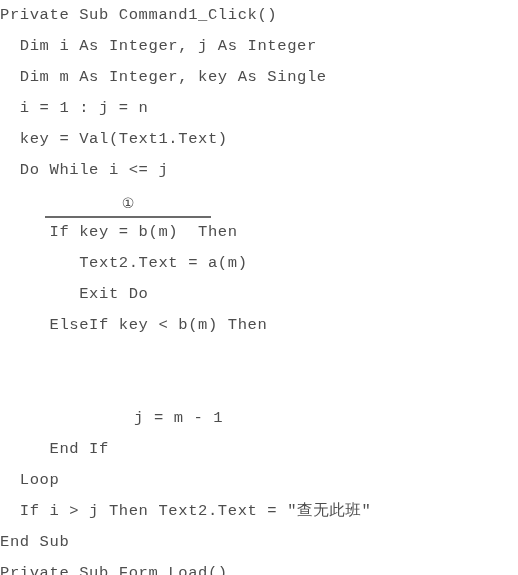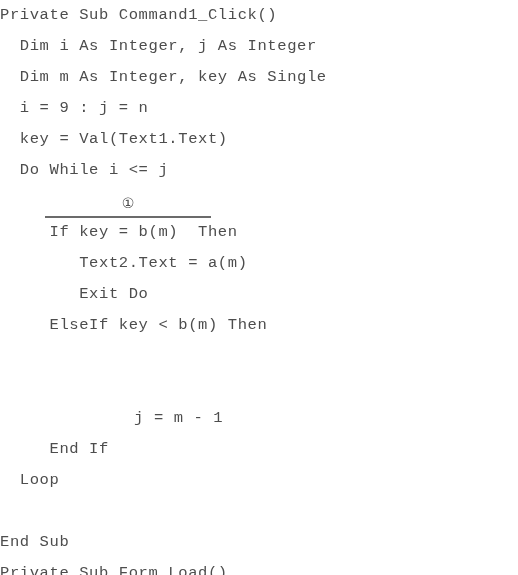--- a/index.html
+++ b/index.html
@@ -61,32 +61,33 @@
   }
 </style>
 </head>
 <body>
 
 <div id="code-listing">
 
   <div class="code-line" style="top:0px">Private Sub Command1_Click()</div>
   <div class="code-line" style="top:31px">  Dim i As Integer, j As Integer</div>
   <div class="code-line" style="top:62px">  Dim m As Integer, key As Single</div>
-  <div class="code-line" style="top:93px">  i = 9 : j = n</div>
+  <div class="code-line" style="top:93px">  i = 1 : j = n</div>
   <div class="code-line" style="top:124px">  key = Val(Text1.Text)</div>
   <div class="code-line" style="top:155px">  Do While i &lt;= j</div>
 
   <div id="blank-slot" style="top: 194px; width: 166px;">
     <div id="blank-marker">①</div>
     <div id="blank-rule" style="width: 166px;"></div>
   </div>
 
   <div class="code-line" style="top: 217px;">     If key = b(m)  Then</div>
   <div class="code-line" style="top: 248px;">        Text2.Text = a(m)</div>
   <div class="code-line" style="top: 279px;">        Exit Do</div>
   <div class="code-line" style="top: 310px;">     ElseIf key &lt; b(m) Then</div>
   <div class="code-line" style="top: 403px; padding-left: 45px;">         j = m - 1</div>
   <div class="code-line" style="top: 434px;">     End If</div>
   <div class="code-line" style="top: 465px;">  Loop</div>
+  <div class="code-line" style="top: 496px;">  If i &gt; j Then Text2.Text = "查无此班"</div>
   <div class="code-line" style="top: 527px;">End Sub</div>
   <div class="code-line" style="top: 558px;">Private Sub Form_Load()</div>
 
 </div>
 
 </body></html>

